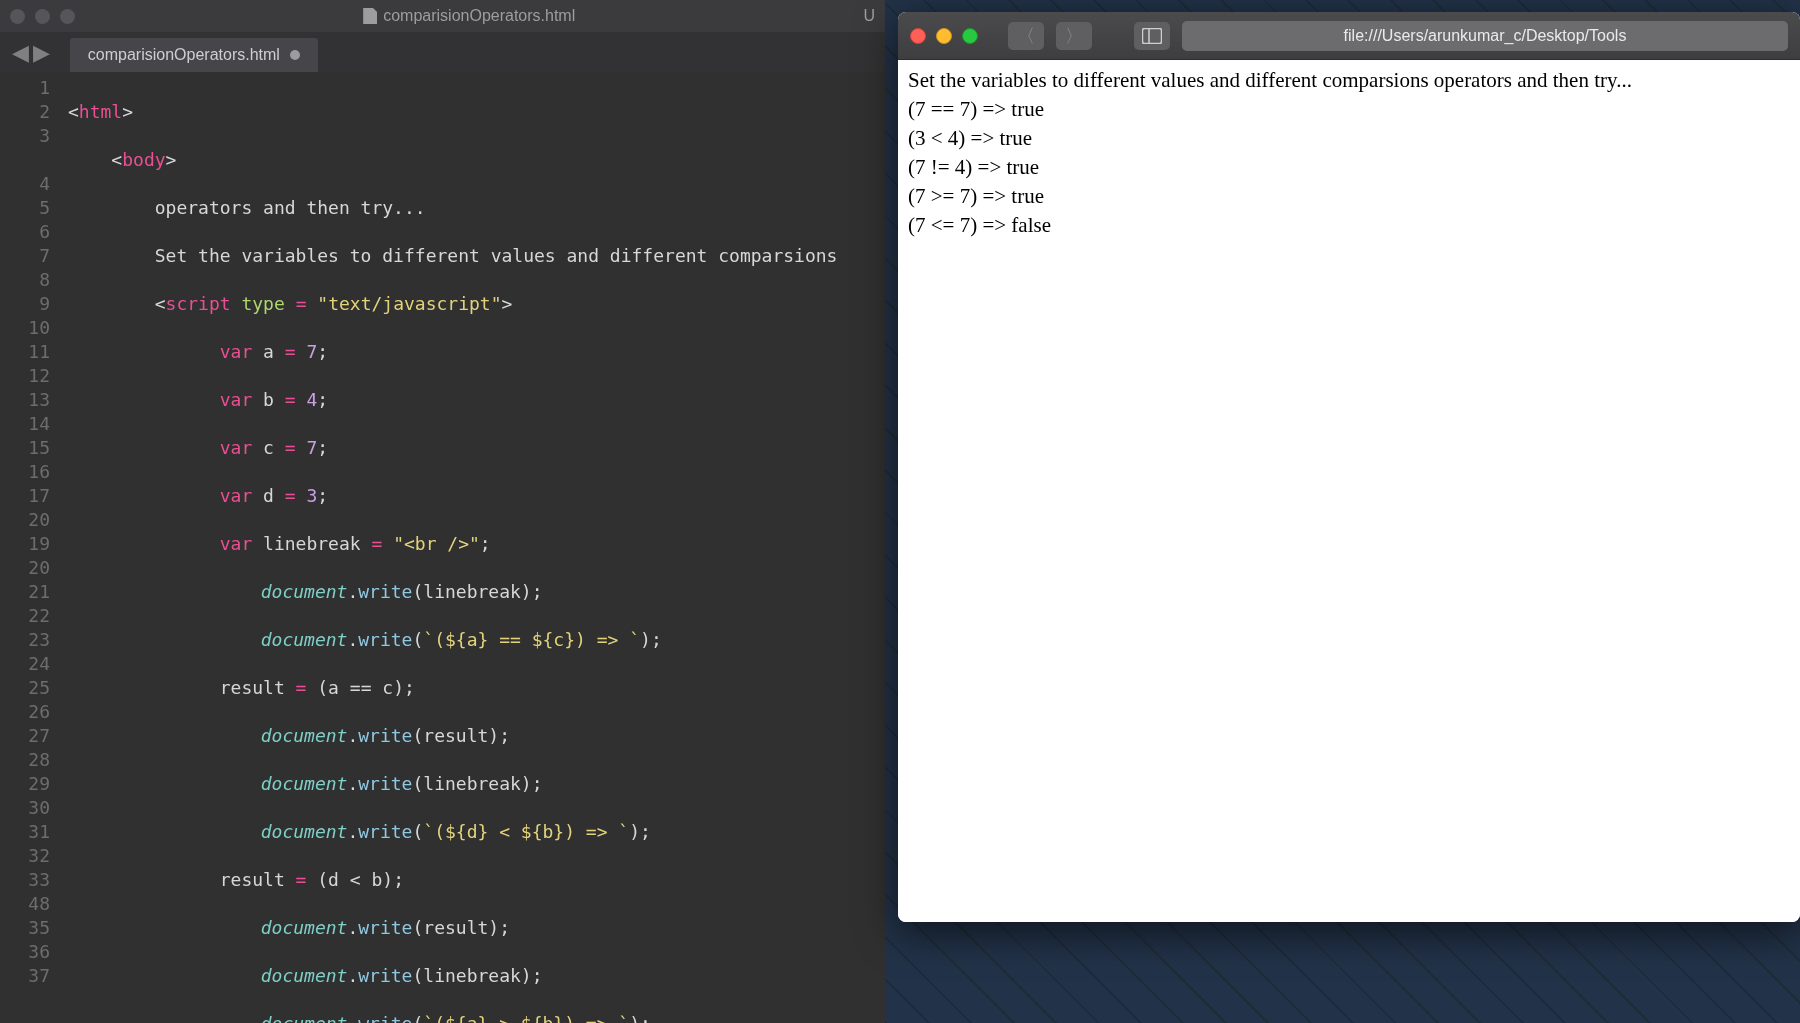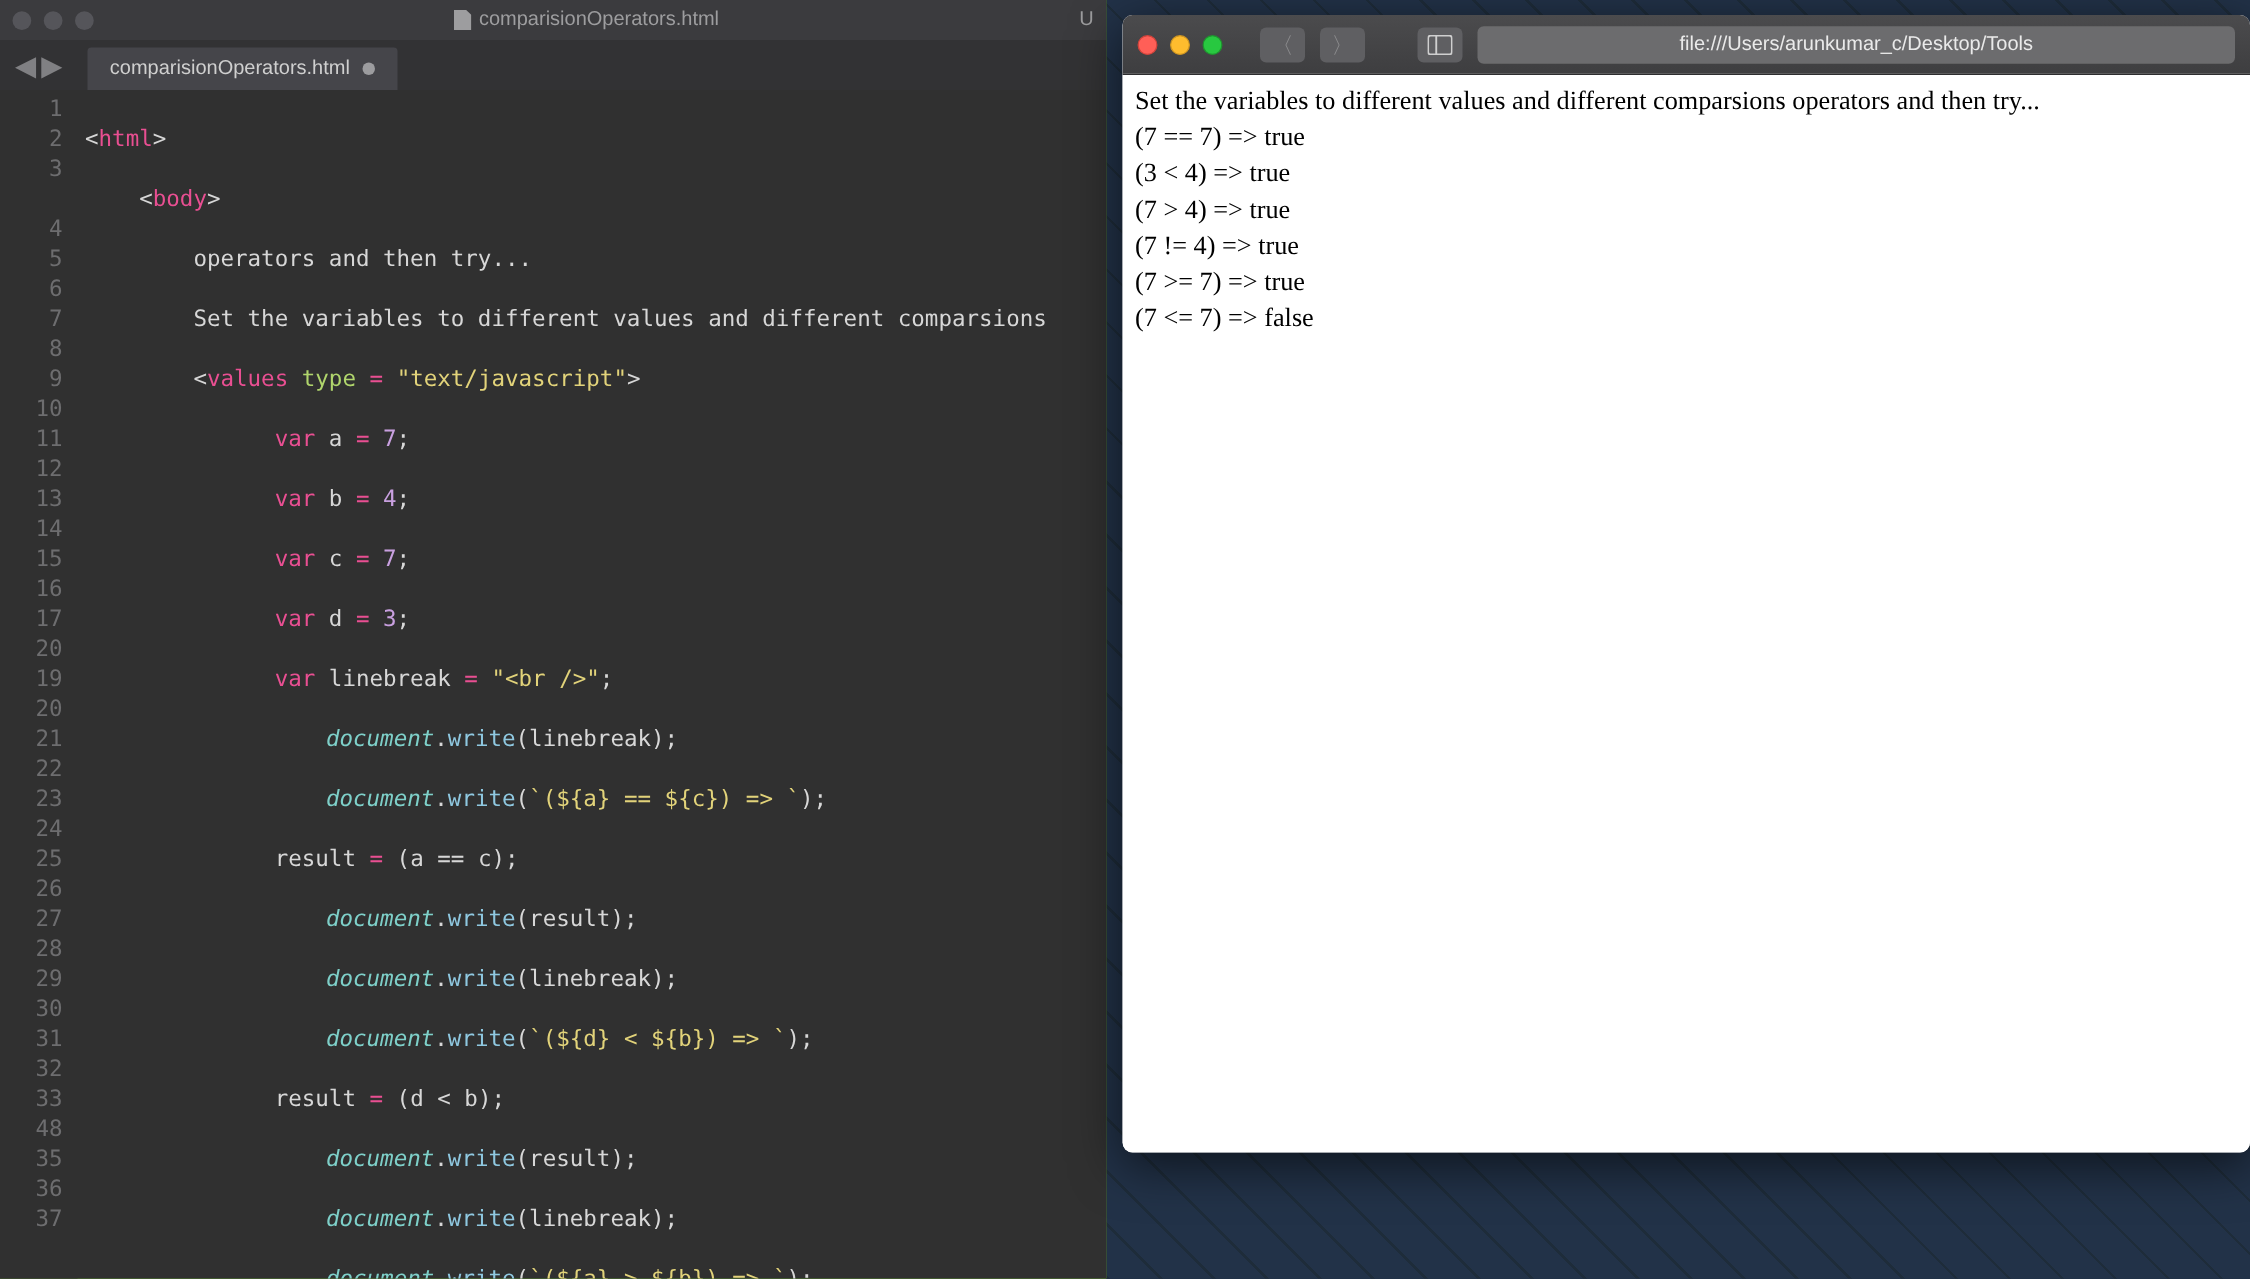--- a/index.html
+++ b/index.html
@@ -12,21 +12,21 @@
     overflow: hidden;
   }
 
   
   .editor-window {
     position: absolute;
     left: 0;
     top: 0;
     width: 885px;
     height: 1023px;
-    background: #84cc16;
+    background: #14b8a6;
     display: flex;
     flex-direction: column;
   }
 
   .editor-titlebar {
     height: 32px;
     background: #3b3b3e;
     display: flex;
     align-items: center;
     padding-left: 10px;
@@ -281,21 +281,21 @@
       <div class="ln">35</div>
       <div class="ln">36</div>
       <div class="ln">37</div>
     </div>
 
     <div class="code">
 <div class="row"><span class="t-ang">&lt;</span><span class="t-tag">html</span><span class="t-ang">&gt;</span></div>
 <div class="row"><span>    </span><span class="t-ang">&lt;</span><span class="t-tag">body</span><span class="t-ang">&gt;</span></div>
 <div class="row wrap"><span>        </span><span class="t-text">operators and then try...</span></div>
 <div class="row"><span>        </span><span class="t-text">Set the variables to different values and different comparsions </span></div>
-<div class="row"><span>        </span><span class="t-ang">&lt;</span><span class="t-tag">values</span><span> </span><span class="t-attr">type</span><span class="t-text"> </span><span class="t-op">=</span><span class="t-text"> </span><span class="t-str">"text/javascript"</span><span class="t-ang">&gt;</span></div>
+<div class="row"><span>        </span><span class="t-ang">&lt;</span><span class="t-tag">script</span><span> </span><span class="t-attr">type</span><span class="t-text"> </span><span class="t-op">=</span><span class="t-text"> </span><span class="t-str">"text/javascript"</span><span class="t-ang">&gt;</span></div>
 <div class="row"><span>              </span><span class="t-tag">var</span><span> </span><span class="t-text">a</span><span> </span><span class="t-op">=</span><span> </span><span class="t-num">7</span><span class="t-punct">;</span></div>
 <div class="row"><span>              </span><span class="t-tag">var</span><span> </span><span class="t-text">b</span><span> </span><span class="t-op">=</span><span> </span><span class="t-num">4</span><span class="t-punct">;</span></div>
 <div class="row"><span>              </span><span class="t-tag">var</span><span> </span><span class="t-text">c</span><span> </span><span class="t-op">=</span><span> </span><span class="t-num">7</span><span class="t-punct">;</span></div>
 <div class="row"><span>              </span><span class="t-tag">var</span><span> </span><span class="t-text">d</span><span> </span><span class="t-op">=</span><span> </span><span class="t-num">3</span><span class="t-punct">;</span></div>
 <div class="row"><span>              </span><span class="t-tag">var</span><span> </span><span class="t-text">linebreak</span><span> </span><span class="t-op">=</span><span> </span><span class="t-str">"&lt;br /&gt;"</span><span class="t-punct">;</span></div>
 <div class="row"><span>              </span><span class="t-obj">document</span><span class="t-punct">.</span><span class="t-func">write</span><span class="t-punct">(</span><span class="t-text">linebreak</span><span class="t-punct">);</span></div>
 <div class="row"><span>              </span><span class="t-obj">document</span><span class="t-punct">.</span><span class="t-func">write</span><span class="t-punct">(</span><span class="t-tick">`(${a} == ${c}) =&gt; `</span><span class="t-punct">);</span></div>
 <div class="row"><span>              </span><span class="t-text">result</span><span> </span><span class="t-op">=</span><span> </span><span class="t-text">(a == c)</span><span class="t-punct">;</span></div>
 <div class="row"><span>              </span><span class="t-obj">document</span><span class="t-punct">.</span><span class="t-func">write</span><span class="t-punct">(</span><span class="t-text">result</span><span class="t-punct">);</span></div>
 <div class="row"><span>              </span><span class="t-obj">document</span><span class="t-punct">.</span><span class="t-func">write</span><span class="t-punct">(</span><span class="t-text">linebreak</span><span class="t-punct">);</span></div>
@@ -348,18 +348,17 @@
     </div>
     <div class="url-field">
       <span>file:///Users/arunkumar_c/Desktop/Tools</span>
     </div>
   </div>
 
   <div class="browser-content">
     <div>Set the variables to different values and different comparsions operators and then try...</div>
     <div>(7 == 7) =&gt; true</div>
     <div>(3 &lt; 4) =&gt; true</div>
-    <div>(7 &gt; 4) =&gt; true</div>
     <div>(7 != 4) =&gt; true</div>
     <div>(7 &gt;= 7) =&gt; true</div>
     <div>(7 &lt;= 7) =&gt; false</div>
   </div>
 </div>
 
 </body></html>

